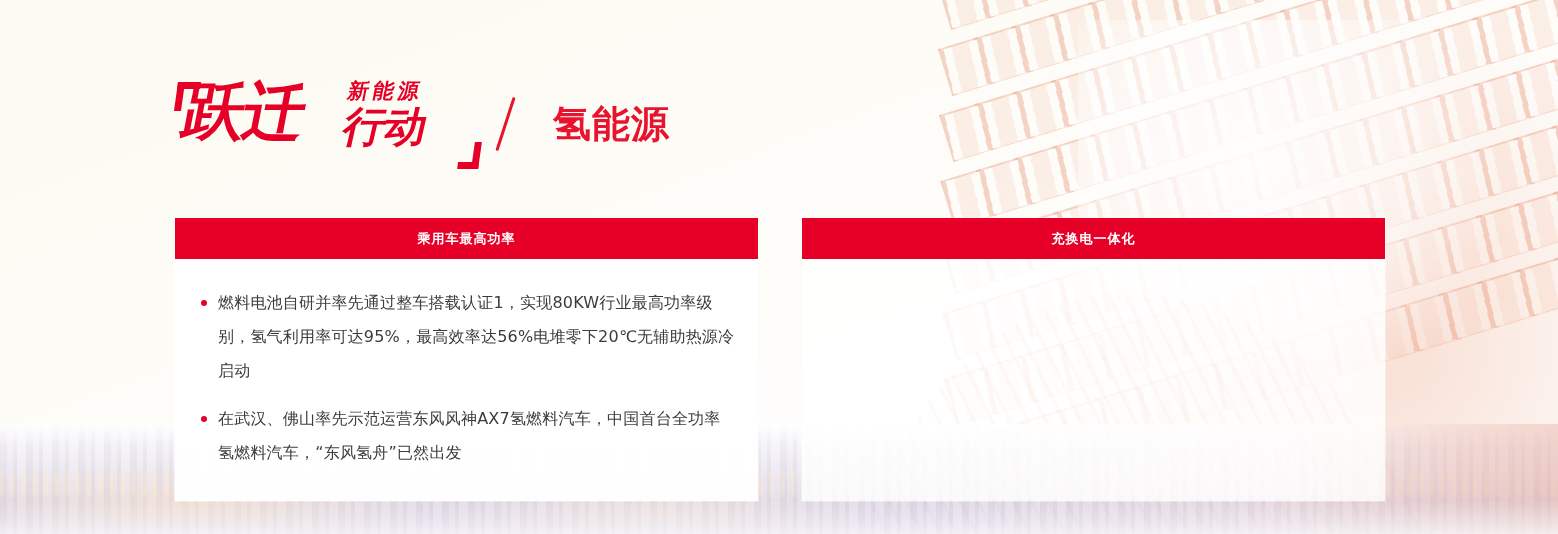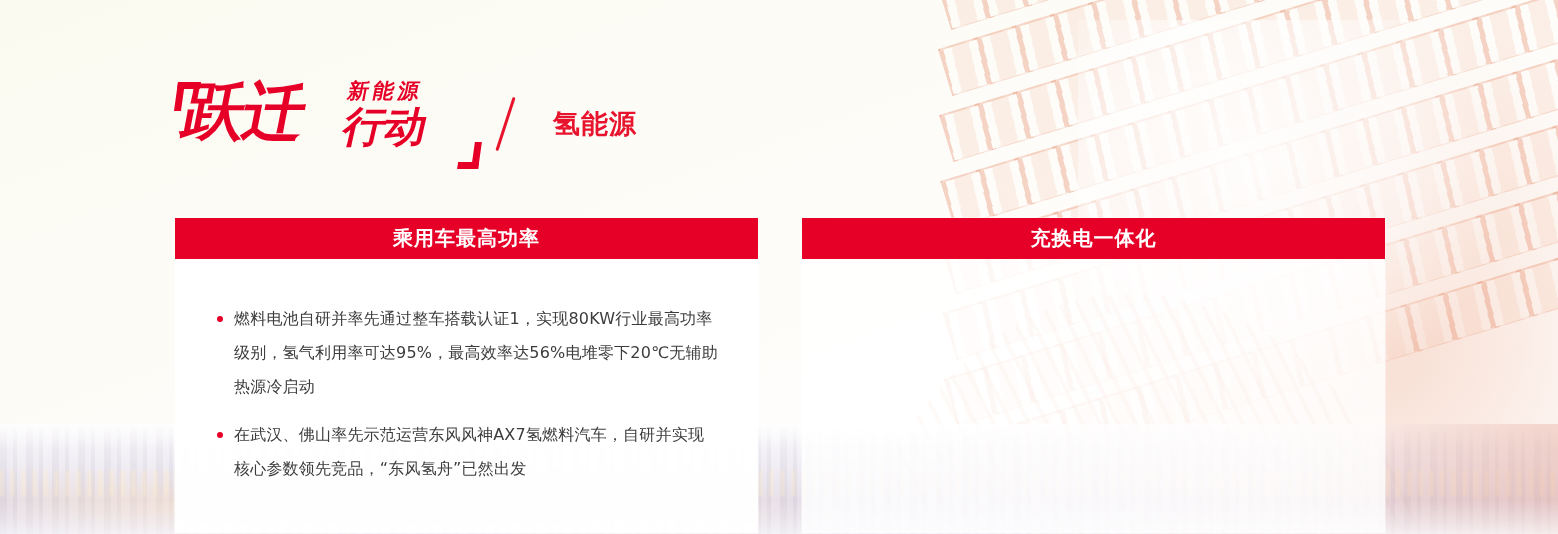--- a/index.html
+++ b/index.html
@@ -184,21 +184,21 @@
   }
   .logo-divider {
     width: 3px;
     height: 56px;
     background: #e8132c;
     transform: rotate(18deg);
     margin: 0 46px 0 28px;
     border-radius: 2px;
   }
   .logo-tagline {
-    font-size: 27px;
+    font-size: 38px;
     font-weight: 700;
     color: #e8132c;
     letter-spacing: 1px;
     white-space: nowrap;
     font-family: Liberation Serif, serif;
     text-align: right;
   }
 
   
   .cards {
@@ -214,33 +214,33 @@
     background: rgba(255,255,255,0.82);
     box-shadow: 0 0 0 1px rgba(255,255,255,0.35);
   }
   .card-header {
     height: 41px;
     background: #e60027;
     color: #ffffff;
     display: flex;
     align-items: center;
     justify-content: center;
-    font-size: 20px;
+    font-size: 13px;
     font-weight: 700;
     letter-spacing: 1px;
     font-family: "DejaVu Sans", "Liberation Sans", sans-serif;
   }
   .card-body {
     padding: 26px 22px 30px 22px;
     min-height: 156px;
     background: rgba(255,255,255,0.80);
   }
   .bullet-list {
     list-style: none;
-    margin: 17px;
+    margin: 1px;
     padding: 0;
   }
   .bullet-item {
     position: relative;
     padding-left: 20px;
     margin-bottom: 14px;
     font-size: 16px;
     line-height: 34px;
     color: #3c3c3c;
     font-family: "DejaVu Sans", "Liberation Sans", sans-serif;
@@ -297,21 +297,21 @@
     <div class="logo-tagline">氢能源</div>
   </div>
 
   <div class="cards">
 
     <div class="card">
       <div class="card-header">乘用车最高功率</div>
       <div class="card-body">
         <ul class="bullet-list">
           <li class="bullet-item">燃料电池自研并率先通过整车搭载认证1，实现80KW行业最高功率级别，氢气利用率可达95%，最高效率达56%电堆零下20℃无辅助热源冷启动</li>
-          <li class="bullet-item">在武汉、佛山率先示范运营东风风神AX7氢燃料汽车，自研并实现核心参数领先竞品，“东风氢舟”已然出发</li>
+          <li class="bullet-item">在武汉、佛山率先示范运营东风风神AX7氢燃料汽车，中国首台全功率氢燃料汽车，“东风氢舟”已然出发</li>
         </ul>
       </div>
     </div>
 
     <div class="card">
       <div class="card-header">充换电一体化</div>
     </div>
 
   </div>
 </div>

